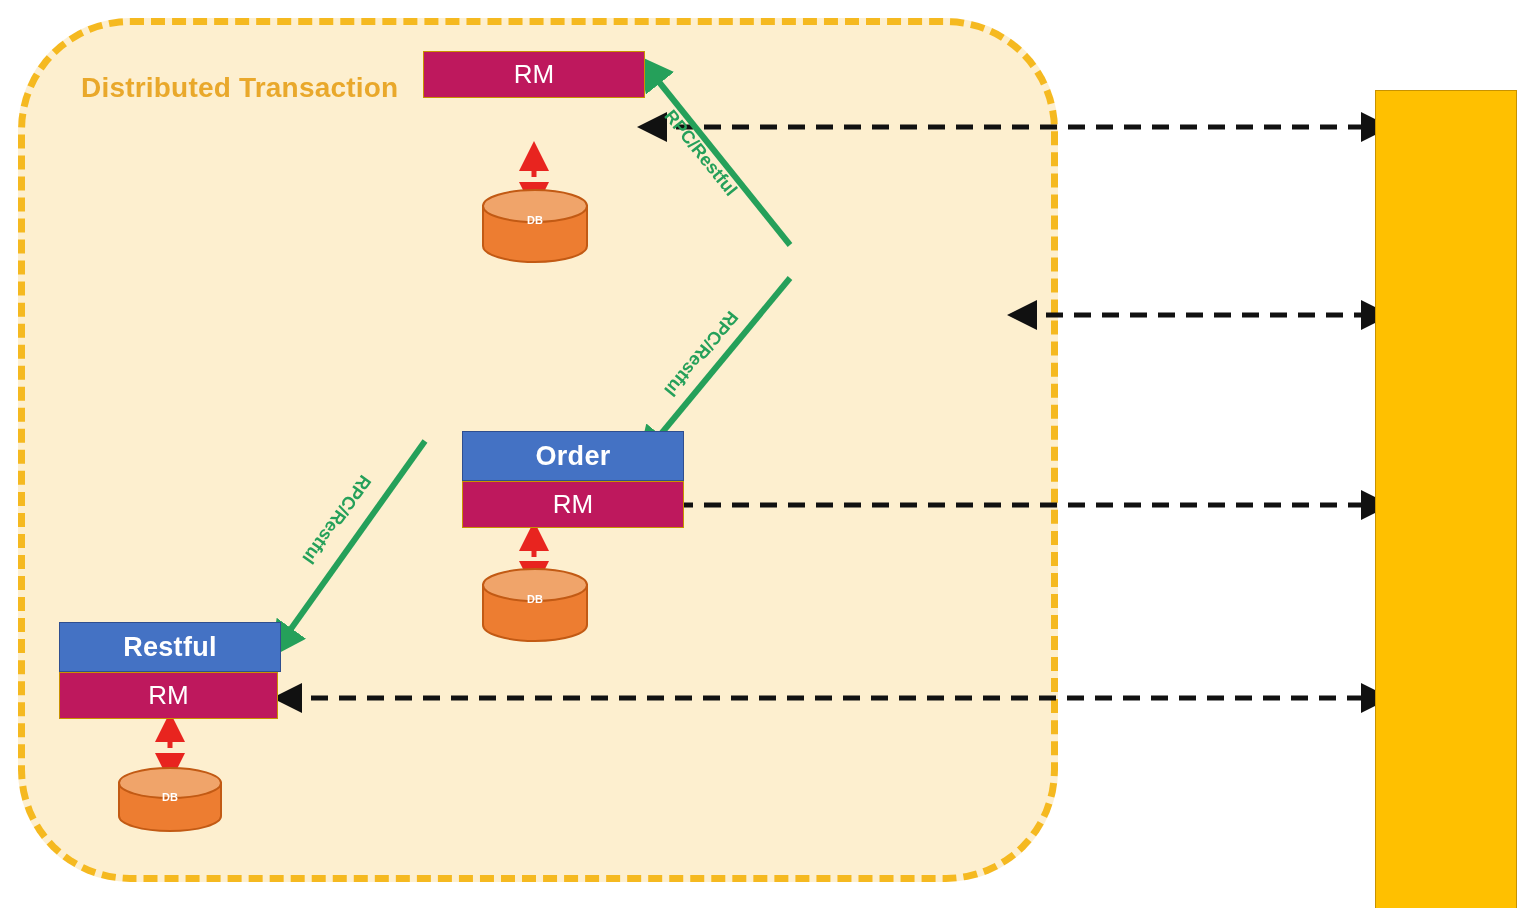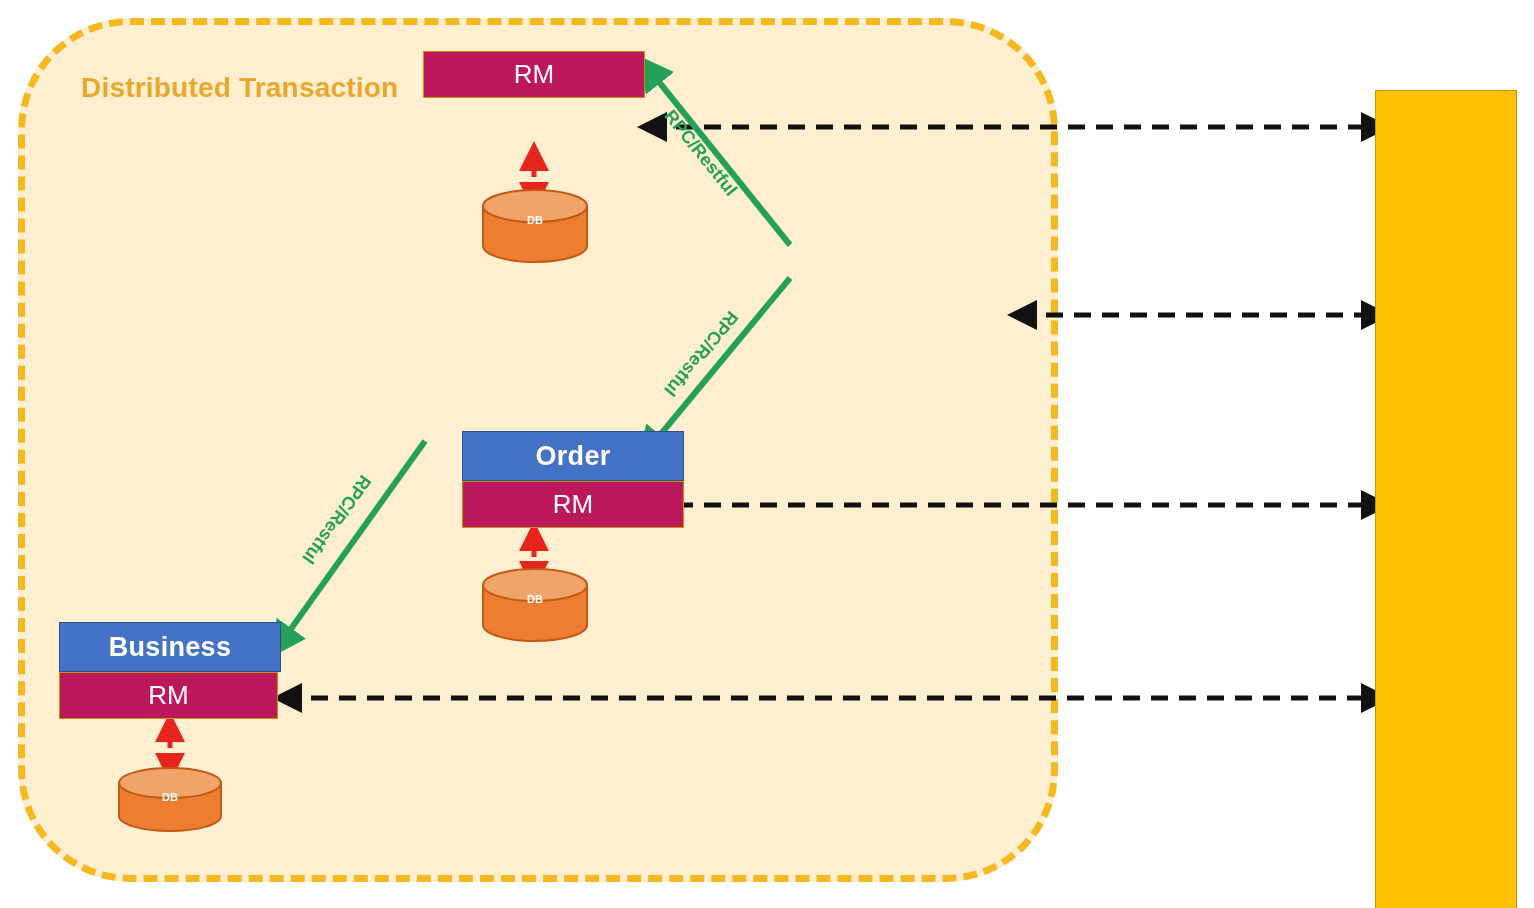--- a/index.html
+++ b/index.html
@@ -211,21 +211,21 @@
   <div class="service" id="svc-stock">
     <div class="svc-body">RM</div>
   </div>
 
   <div class="service" id="svc-order">
     <div class="svc-head">Order</div>
     <div class="svc-body">RM</div>
   </div>
 
   <div class="service" id="svc-account">
-    <div class="svc-head">Business</div>
+    <div class="svc-head">Restful</div>
     <div class="svc-body">RM</div>
   </div>
 
 
   <div id="tc-box">
     <span>TC</span>
   </div>
 
   <div class="db-label" style="left:483px; top:214px; width:104px;">DB</div>
   <div class="db-label" style="left:483px; top:593px; width:104px;">DB</div>

